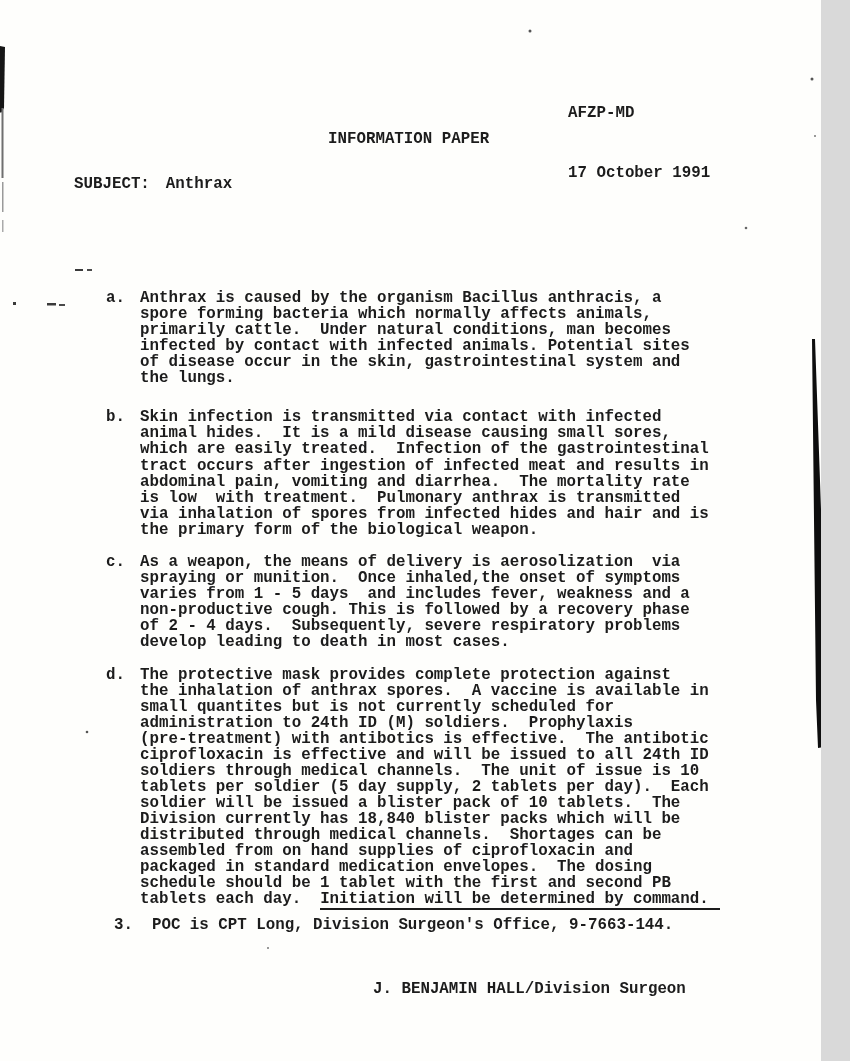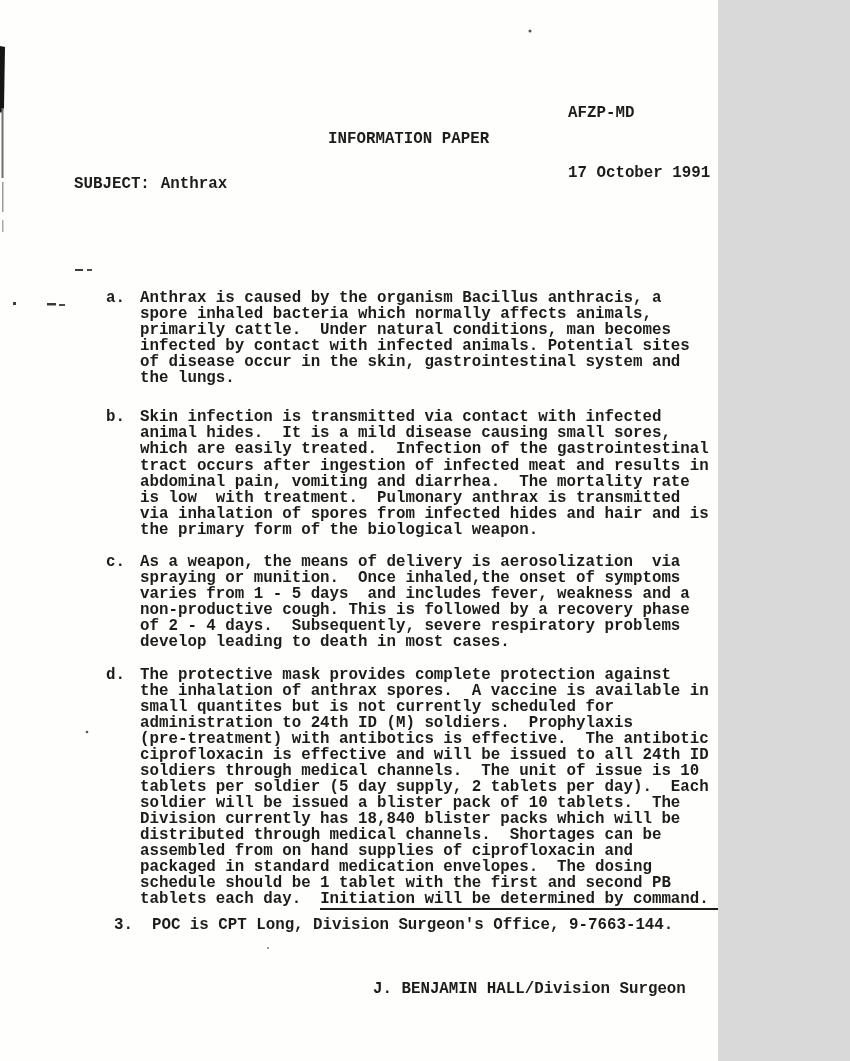--- a/index.html
+++ b/index.html
@@ -1,34 +1,34 @@
 <!DOCTYPE html>
 <html><head>
 <meta charset="utf-8">
 <style>
   html, body { margin: 0; padding: 0; background: #d9d9d9; }
   .page {
     position: relative;
-    width: 718px;
+    width: 821px;
     height: 1061px;
     background: #fefefc;
     overflow: hidden;
     font-family: "Liberation Mono", "DejaVu Sans Mono", monospace;
     font-weight: 700;
     font-size: 15.8px;
     line-height: 16px;
     color: #1c1c1c;
   }
   .abs { position: absolute; white-space: pre-wrap; }
 
   .letterhead { position: absolute; left: 568px; top: 63px; line-height: 20px; white-space: pre; }
 
   .title   { left: 328px; top: 131px; }
   .subject { left: 74px;  top: 176px; white-space: pre; }
-  .subject .subject-value { margin-left: 11px; }
+  .subject .subject-value { margin-left: 16px; }
 
   .para-purpose { left: 74px; top: 208px; width: 640px; }
   .para-facts   { left: 74px; top: 254px; width: 400px; }
 
   .sub { position: absolute; left: 106px; width: 680px; }
   .sub-a { top: 290px; }
   .sub-b { top: 409px; line-height: 16.2px; }
   .sub-c { top: 554px; }
   .sub-d { top: 667px; }
   .sub-label { position: absolute; left: 0; top: 0; }
@@ -58,21 +58,21 @@
 
   <div class="abs title">INFORMATION PAPER</div>
 
   <div class="abs subject"><span>SUBJECT:</span><span class="subject-value">Anthrax</span></div>
 
 
 
   <div class="sub sub-a">
     <span class="sub-label">a.</span>
     <div class="sub-body">Anthrax is caused by the organism Bacillus anthracis, a
-spore inhaled bacteria which normally affects animals,
+spore forming bacteria which normally affects animals,
 primarily cattle.  Under natural conditions, man becomes
 infected by contact with infected animals. Potential sites
 of disease occur in the skin, gastrointestinal system and
 the lungs.</div>
   </div>
 
   <div class="sub sub-b">
     <span class="sub-label">b.</span>
     <div class="sub-body">Skin infection is transmitted via contact with infected
 animal hides.  It is a mild disease causing small sores,

